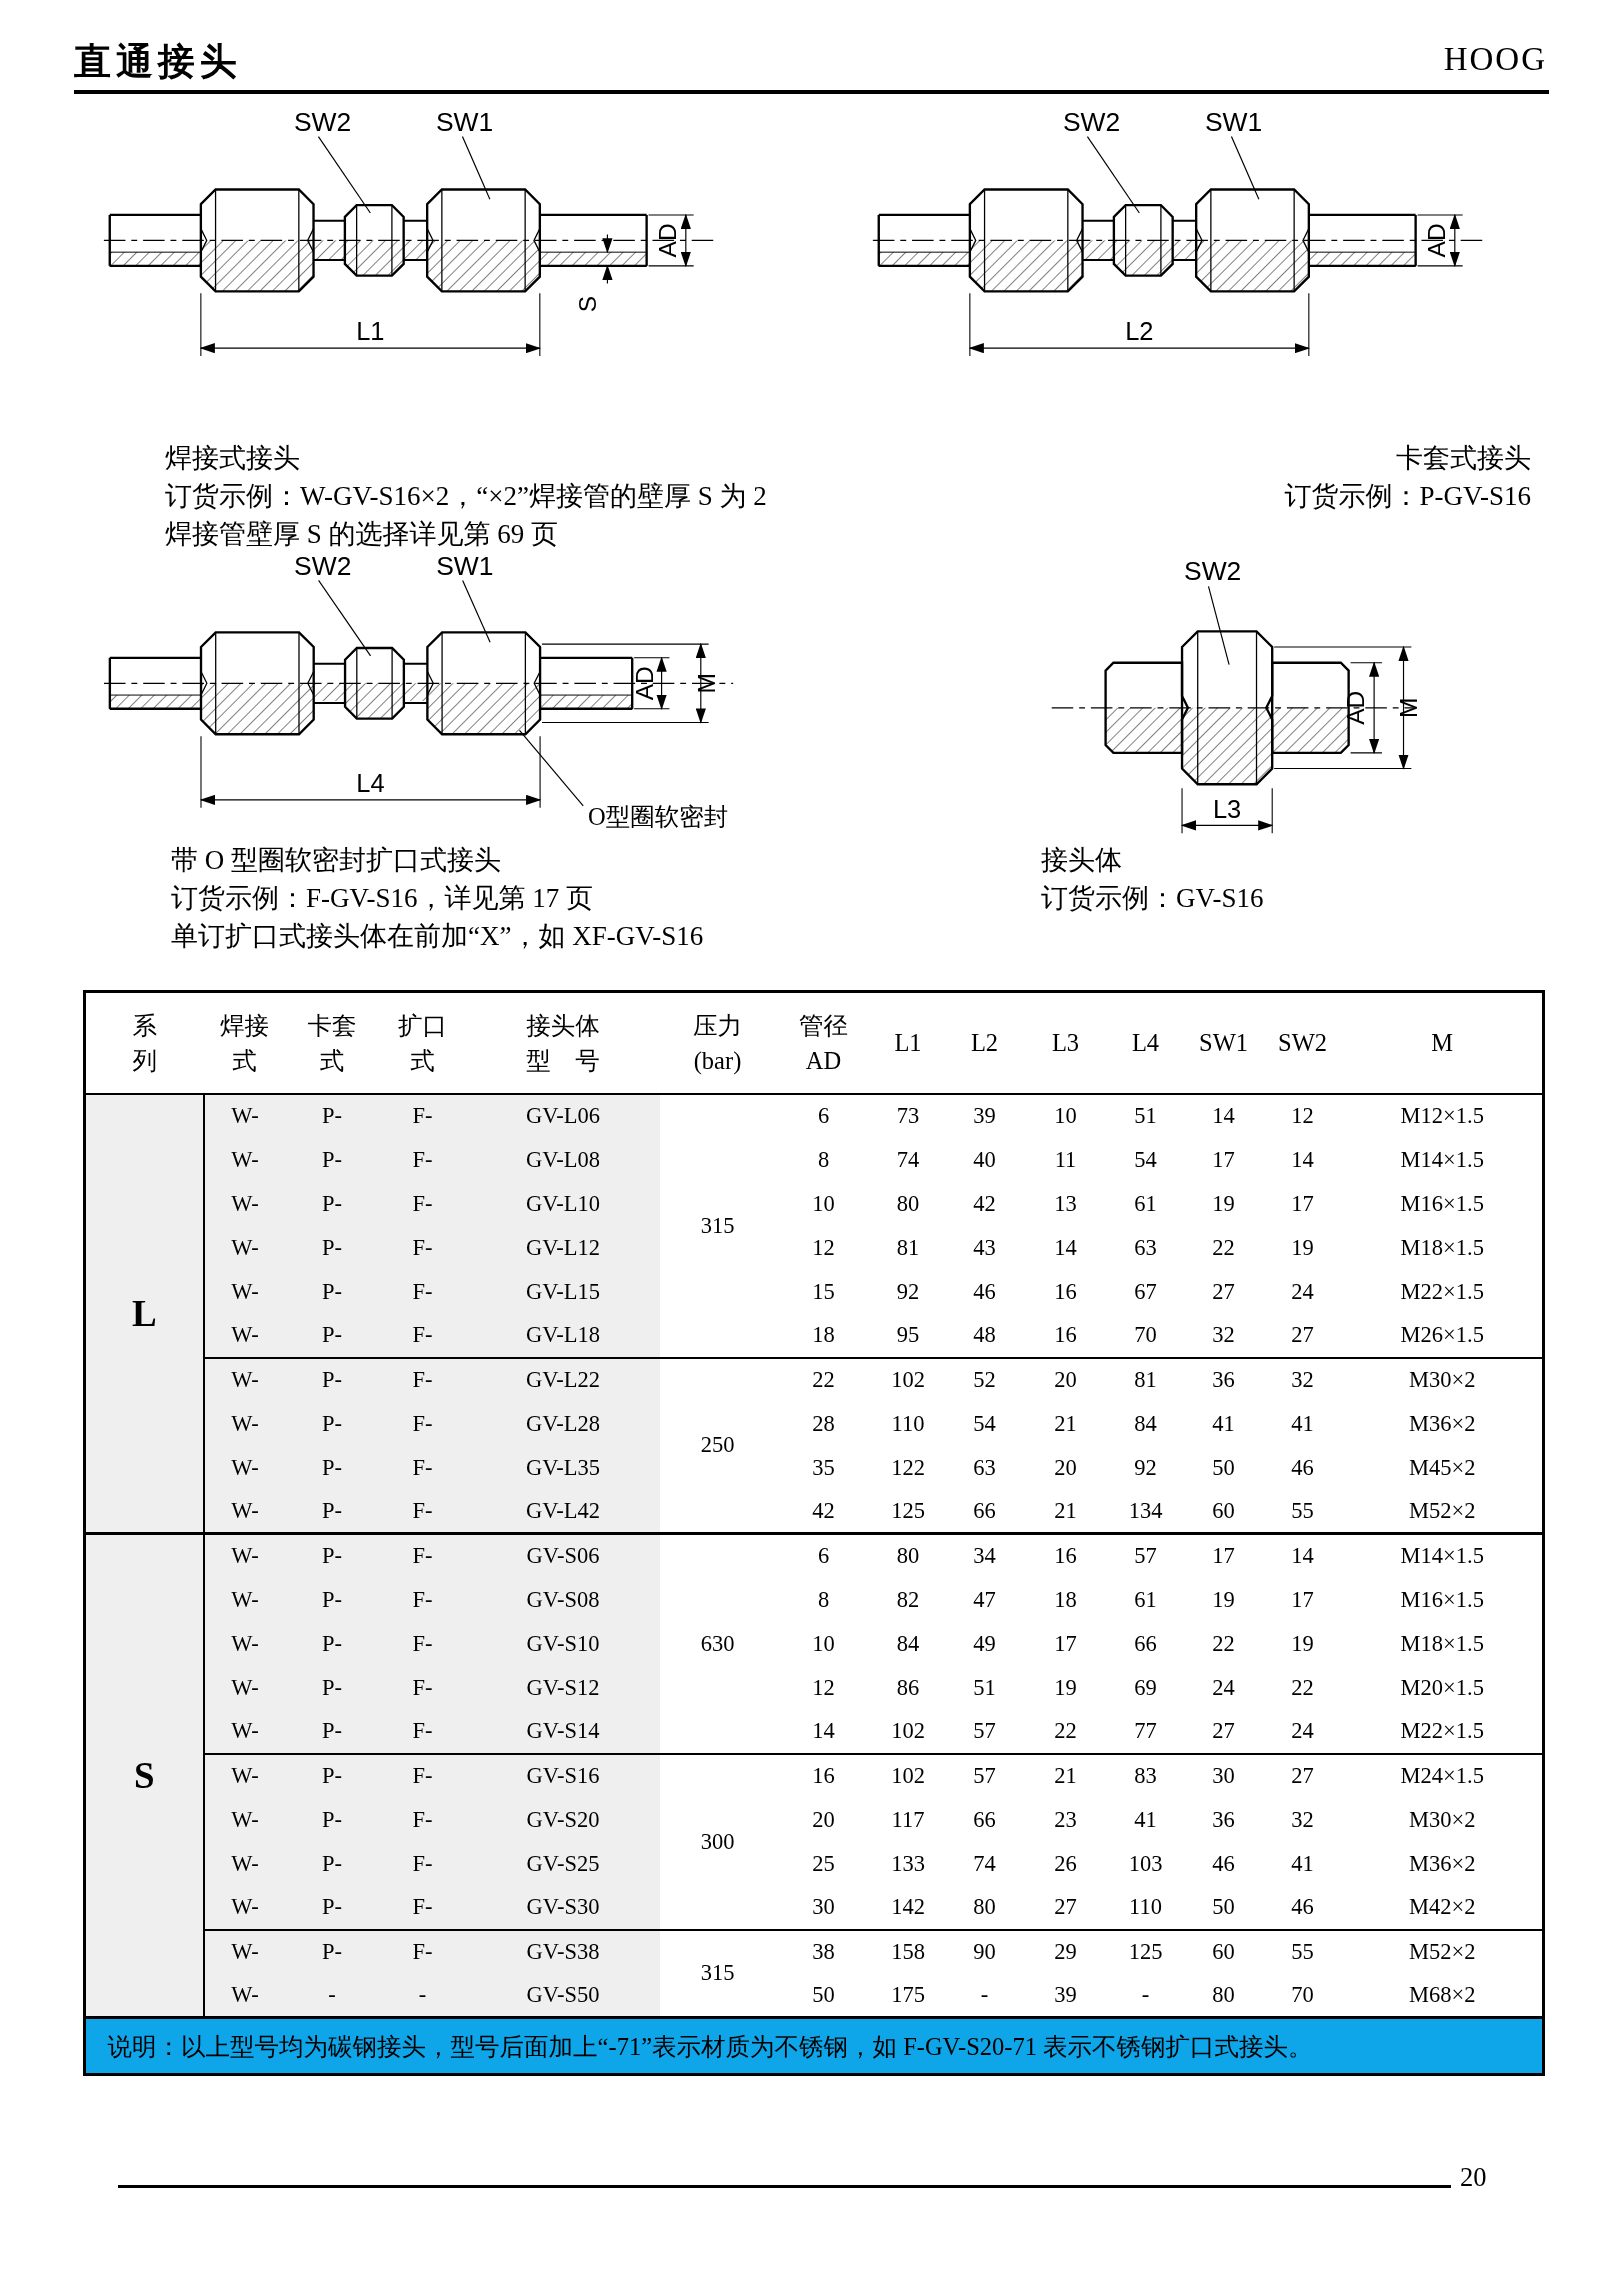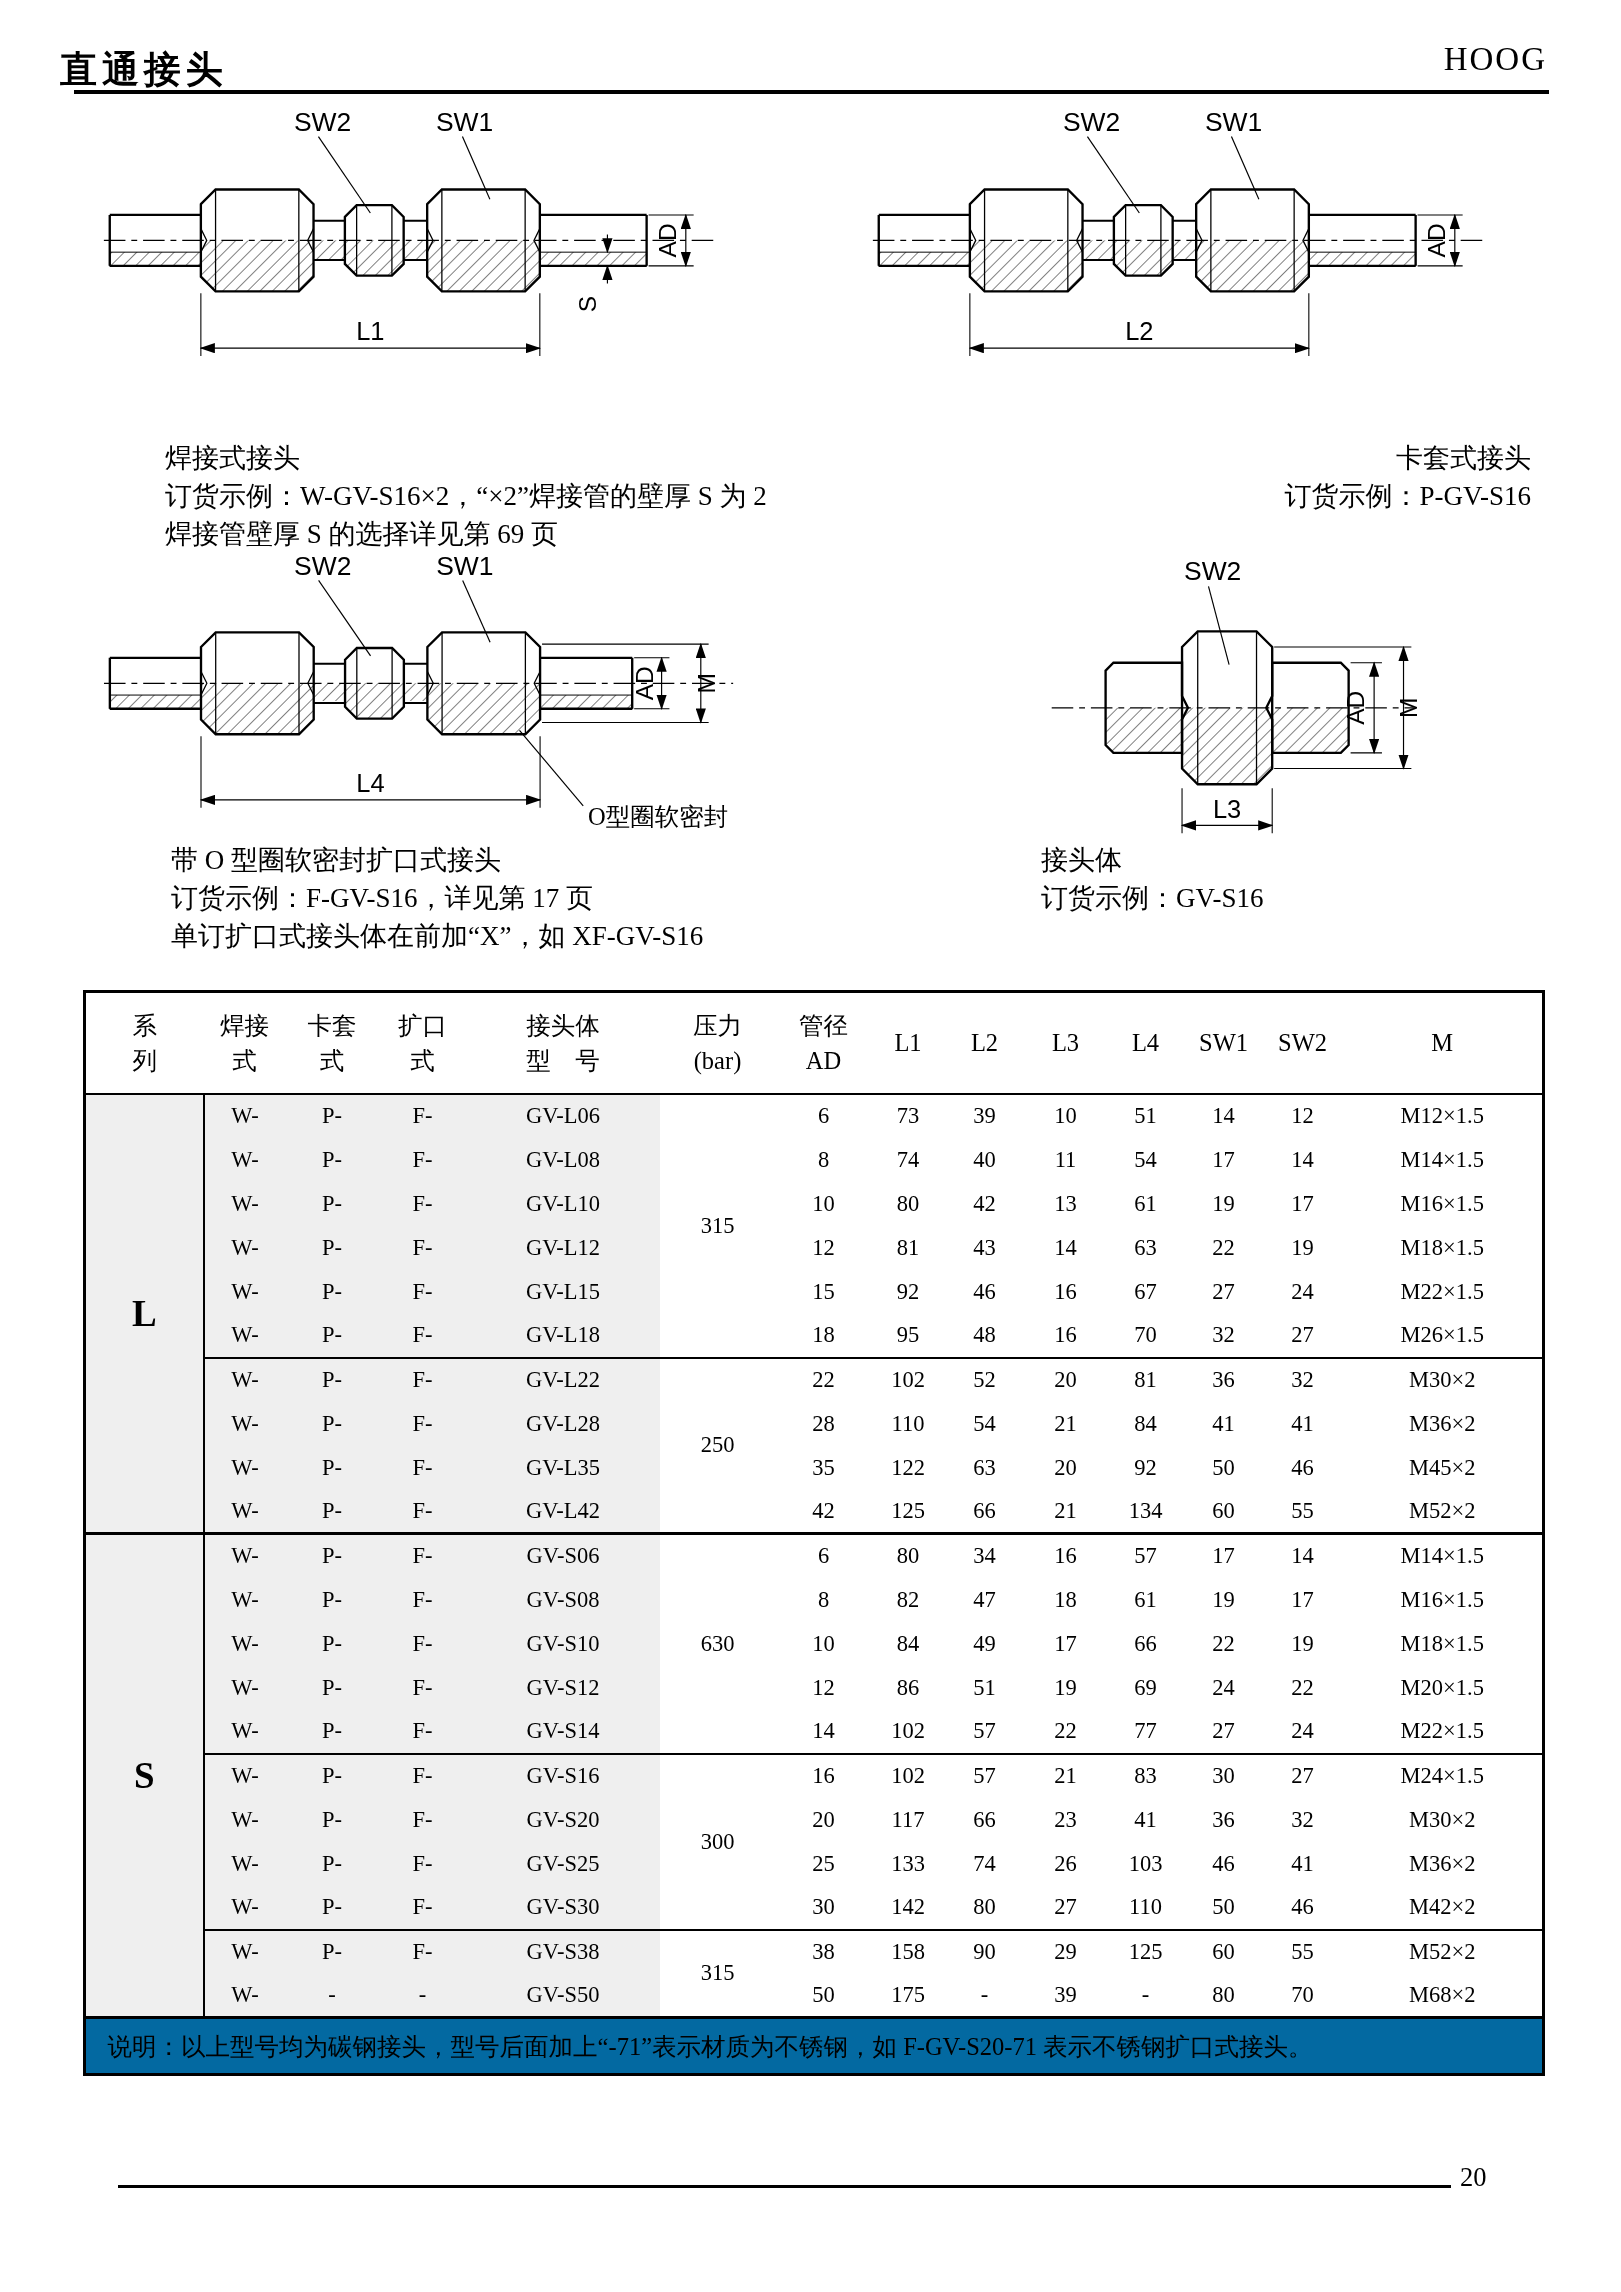--- a/index.html
+++ b/index.html
@@ -2,21 +2,21 @@
 <html><head>
 <meta charset="utf-8">
 <style>
   * { margin:0; padding:0; box-sizing:border-box; }
   html,body { background:#ffffff; }
   body {
     width:1621px; height:2293px; position:relative;
     font-family:"Liberation Serif","DejaVu Serif",serif; color:#000;
   }
   .abs { position:absolute; }
-  .page-title { left:60px; top:37px; font-size:37px; font-weight:bold; letter-spacing:4.9px;margin-top:8px; }
+  .page-title { left:74px; top:37px; font-size:37px; font-weight:bold; letter-spacing:4.9px; }
   .brand { right:74px; top:41px; font-size:33px; font-weight:normal; letter-spacing:2px; }
   .top-rule { left:74px; top:90px; width:1475px; height:3.9px; background:#000; }
 
   .fig { position:absolute; }
   .fig svg text { font-family:"Liberation Sans","DejaVu Sans",sans-serif; fill:#000; }
   .fig svg text.cjk { font-family:"Liberation Serif","DejaVu Serif",serif; }
 
   .caption { position:absolute; font-size:27px; line-height:38px; }
 
   #dim-table {
@@ -35,21 +35,21 @@
   }
   #dim-table .col-series {
     border-right:2px solid #000; background:#efefef;
     font-size:37px; font-weight:bold;
   }
   #dim-table .col-w, #dim-table .col-p, #dim-table .col-f, #dim-table .col-model { background:#efefef; }
   #dim-table tr.grp-start > td { border-top:2.9px solid #000; }
   #dim-table tr.ser-start > td { border-top:3.4px solid #000; }
   #dim-table tr.note-row > td {
     border-top:3.4px solid #000; height:57px; text-align:left;
-    padding-left:21.6px; font-size:24.5px; background:#0369a1;
+    padding-left:21.6px; font-size:24.5px; background:#0ea5e9;
   }
   .footer-rule { left:118px; top:2185px; width:1333px; height:2.9px; background:#000; }
   .page-num { left:1460px; top:2162px; font-size:26.5px; }
 </style>
 </head>
 <body>
 
 <div class="abs page-title">直通接头</div>
 <div class="abs brand">HOOG</div>
 <div class="abs top-rule"></div>

